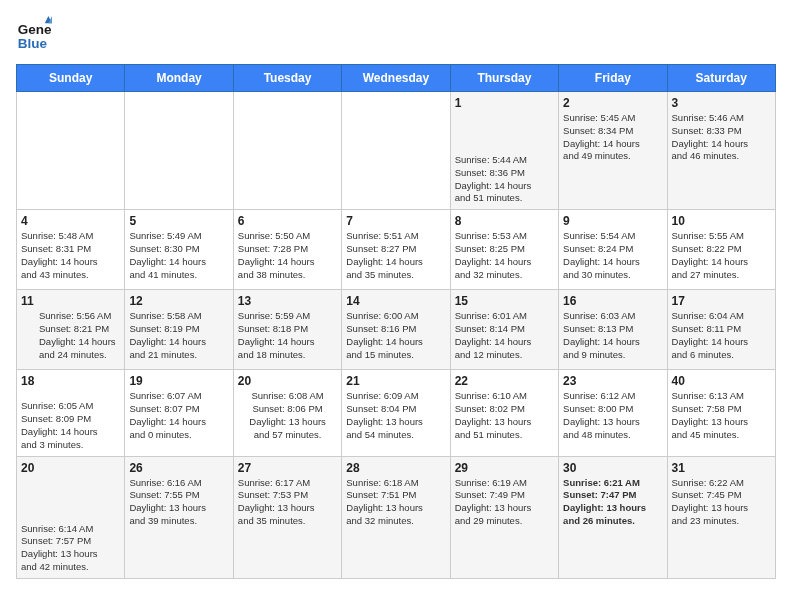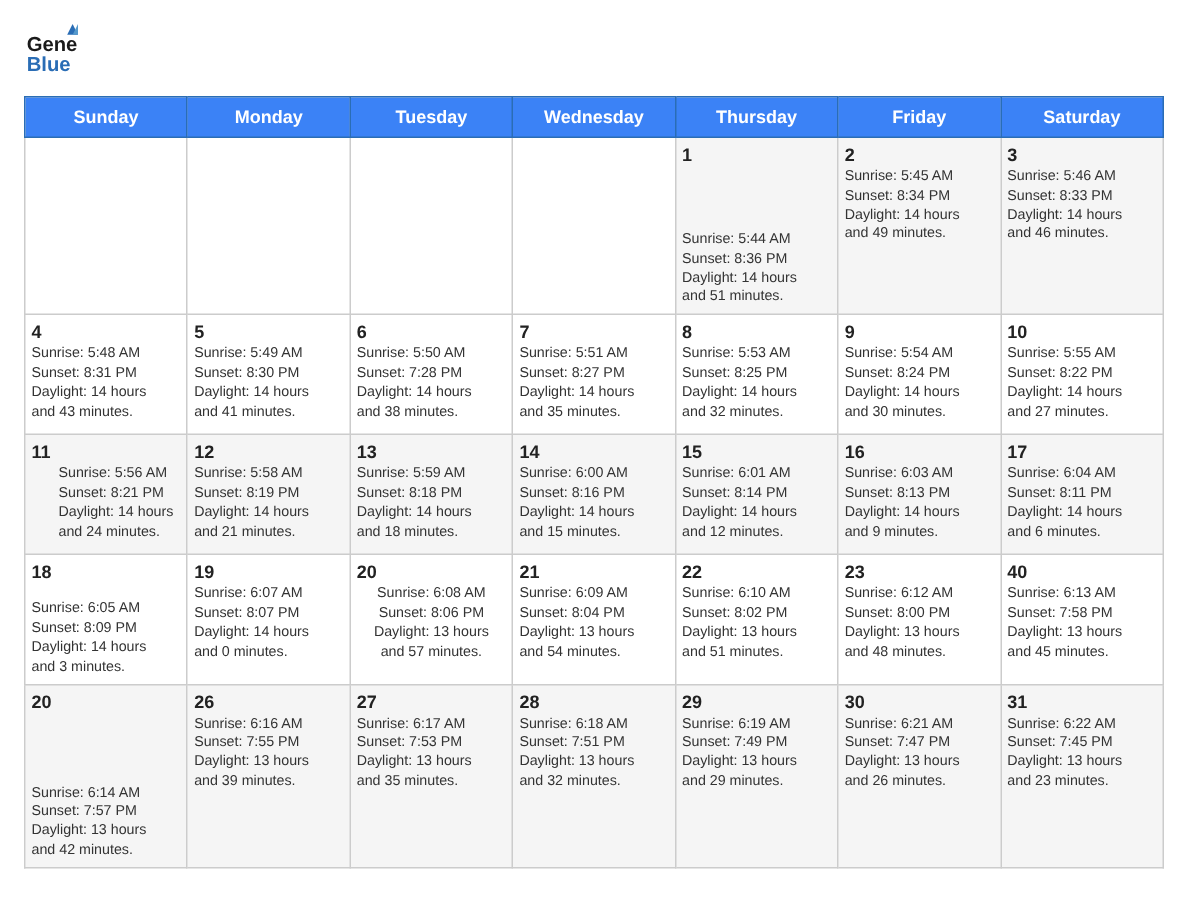--- a/index.html
+++ b/index.html
@@ -339,21 +339,21 @@
         </td>
         <td>
           <span class="day-num">29</span>
           <div class="day-info" style="white-space: pre-line;">Sunrise: 6:19 AM
 Sunset: 7:49 PM
 Daylight: 13 hours
 and 29 minutes.</div>
         </td>
         <td>
           <span class="day-num">30</span>
-          <div class="day-info" style="white-space: pre-line;">Sunrise: 6:21 AM
+          <div class="day-info" style="white-space: pre-line; font-weight: bold;">Sunrise: 6:21 AM
 Sunset: 7:47 PM
 Daylight: 13 hours
 and 26 minutes.</div>
         </td>
         <td>
           <span class="day-num">31</span>
           <div class="day-info" style="white-space: pre-line;">Sunrise: 6:22 AM
 Sunset: 7:45 PM
 Daylight: 13 hours
 and 23 minutes.</div>

